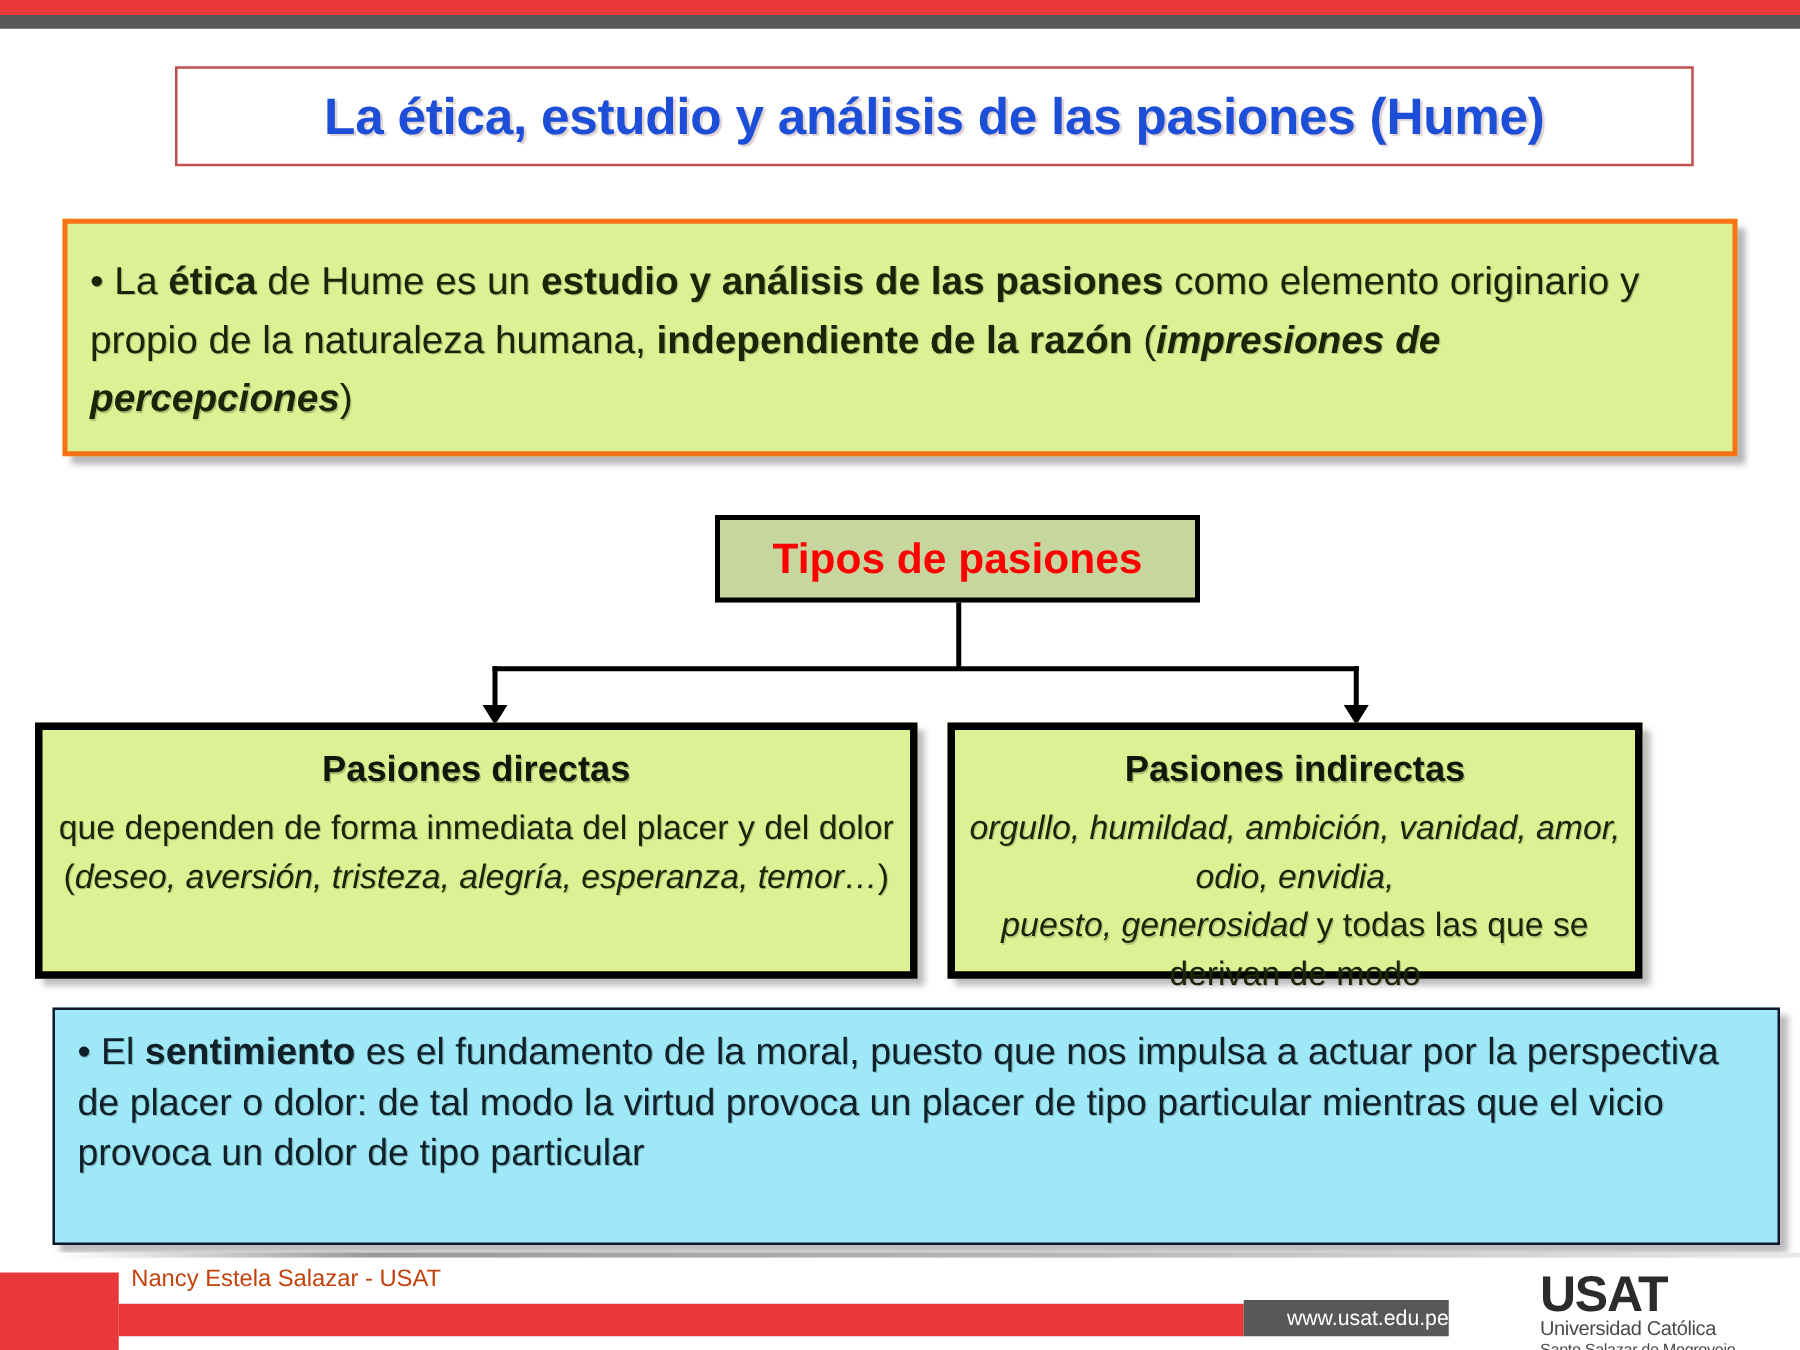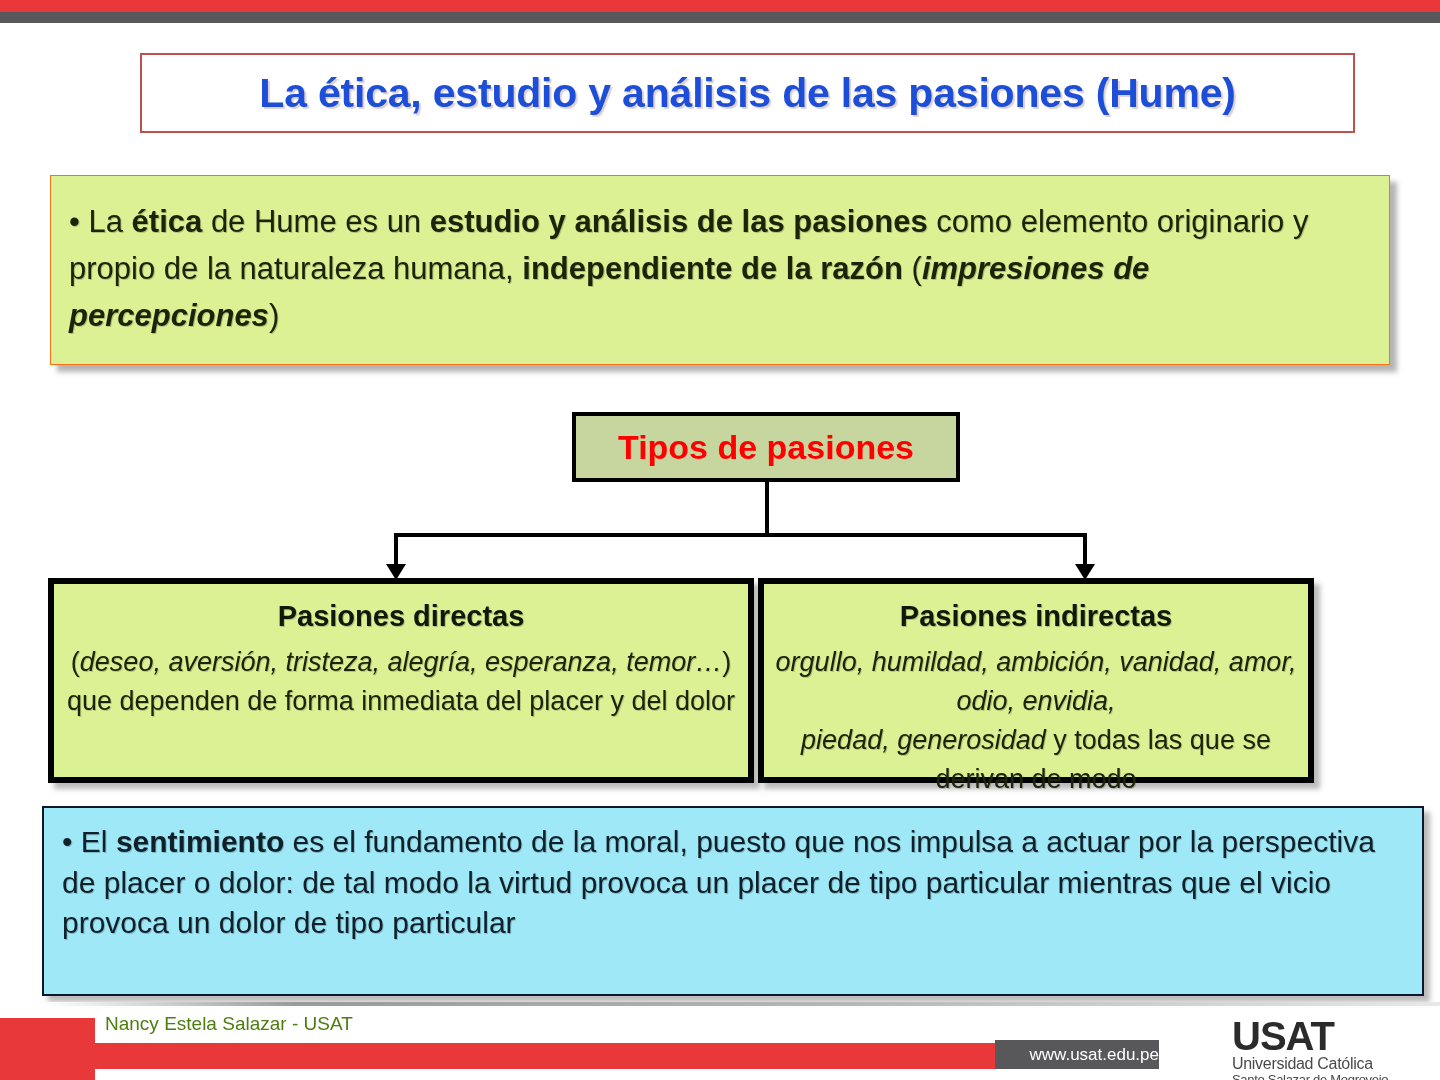--- a/index.html
+++ b/index.html
@@ -49,21 +49,21 @@
     text-shadow: 2px 2px 1px rgba(160,120,120,0.35);
     white-space: nowrap;
   }
 
   
   .intro-box {
     position: absolute;
     left: 50px; top: 175px;
     width: 1340px; height: 190px;
     background: #dcf194;
-    border: 1px solid #f97316;
+    border: 4px solid #f97316;
     box-shadow: 7px 7px 5px rgba(120,120,120,0.55);
     box-sizing: border-box;
     padding: 22px 22px 0 18px;
   }
   .intro-text {
     font-size: 31px;
     color: #1b2407;
     line-height: 1.52;
     font-family: "Liberation Sans", sans-serif;
     text-shadow: 1px 1px 0 rgba(60,70,30,0.28);
@@ -137,21 +137,21 @@
     position: absolute;
     top: 578px;
     height: 205px;
     background: #dcf194;
     border: 6px solid #000000;
     box-shadow: 6px 6px 5px rgba(120,120,120,0.5);
     box-sizing: border-box;
     text-align: center;
     padding-top: 16px;
   }
-  .pas-left  { left: 48px;  width: 706px; }
+  .pas-left  { left: 28px;  width: 706px; }
   .pas-right { left: 758px; width: 556px; }
 
   .pas-head {
     font-size: 29px;
     font-weight: bold;
     color: #10180a;
     text-shadow: 1px 1px 0 rgba(60,70,30,0.3);
     margin-bottom: 10px;
   }
   .pas-body {
@@ -210,21 +210,21 @@
     justify-content: flex-end;
   }
   .footer-url {
     font-size: 17px;
     color: #ffffff;
   }
   .footer-author {
     position: absolute;
     left: 105px; top: 1013px;
     font-size: 19px;
-    color: #4d7c0f;
+    color: #c2410c;
   }
   .logo {
     position: absolute;
     left: 1232px; top: 1000px;
     width: 200px;
   }
   .logo-mark {
     font-size: 40px;
     font-weight: bold;
     color: #2b2b2b;
@@ -270,30 +270,30 @@
 <div class="conn-vert-main"></div>
 <div class="conn-horiz"></div>
 <div class="conn-vert-left"></div>
 <div class="conn-vert-right"></div>
 <div class="arrow-left"></div>
 <div class="arrow-right"></div>
 
 <div class="pas-box pas-left">
   <div class="pas-head">Pasiones directas</div>
   <div class="pas-body">
+    <div>que dependen de forma inmediata del placer y del dolor</div>
     <div><span>(</span><i>deseo, aversión, tristeza, alegría, esperanza, temor…</i><span>)</span></div>
-    <div>que dependen de forma inmediata del placer y del dolor</div>
   </div>
 </div>
 
 <div class="pas-box pas-right">
   <div class="pas-head">Pasiones indirectas</div>
   <div class="pas-body">
     <div><i>orgullo, humildad, ambición, vanidad, amor, odio, envidia,</i></div>
-    <div><i>piedad, generosidad</i><span> y todas las que se derivan de modo</span></div>
+    <div><i>puesto, generosidad</i><span> y todas las que se derivan de modo</span></div>
   </div>
 </div>
 
 <div class="blue-box">
   <div class="blue-text">
     <span>•</span>
     <span>El </span><b>sentimiento</b><span> es el fundamento de la moral, puesto que nos impulsa a actuar por la perspectiva de placer o dolor: de tal modo la virtud provoca un placer de tipo particular mientras que el vicio provoca un dolor de tipo particular</span>
   </div>
 </div>
 

